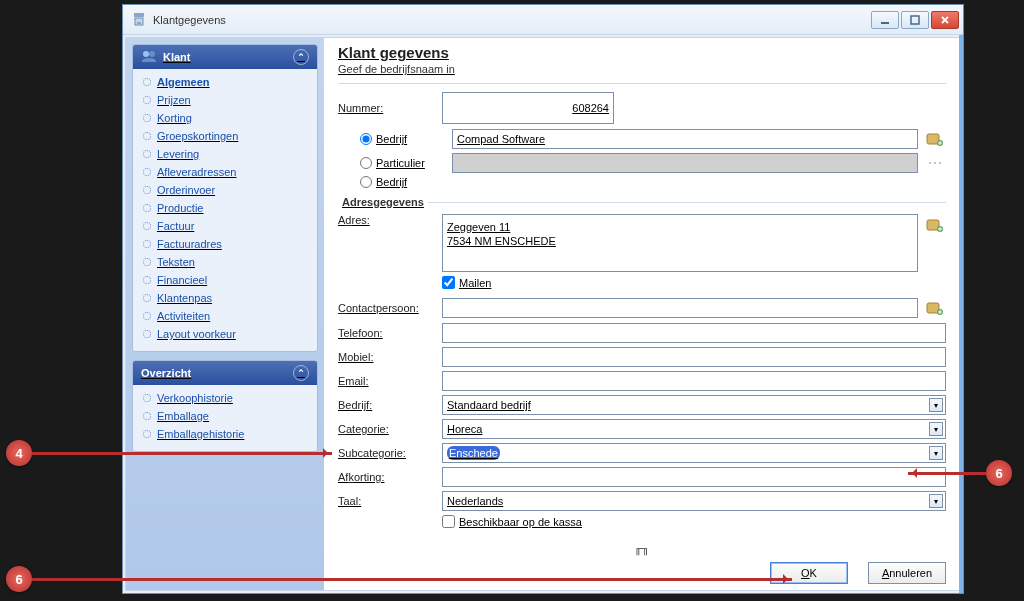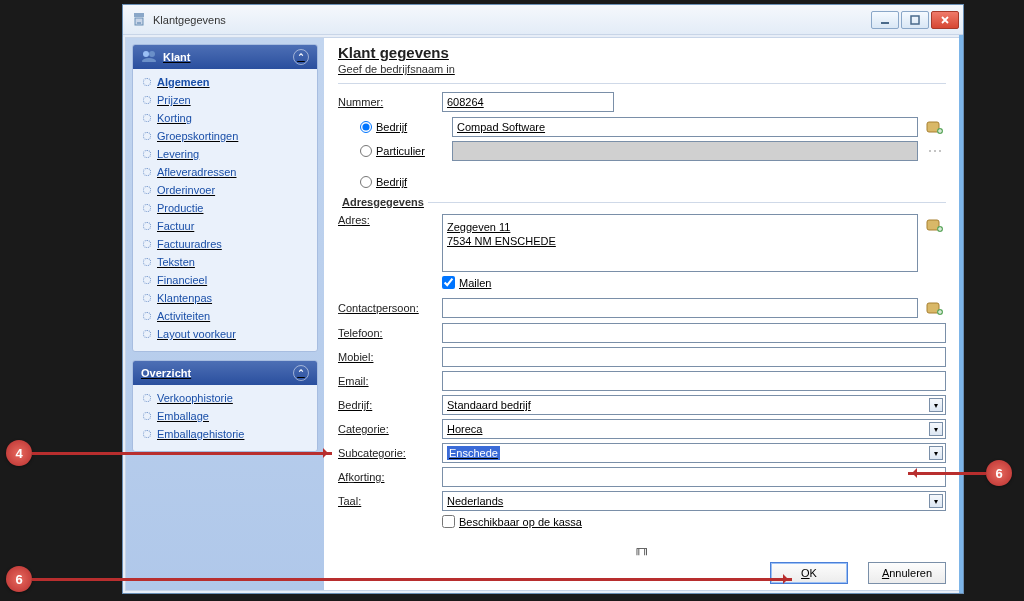--- a/index.html
+++ b/index.html
@@ -22,30 +22,30 @@
 .navitem { display: flex; align-items: center; gap: 6px; color: #1a4fa8; padding: 3px 2px; cursor: pointer; }
 .navitem .bullet { width: 8px; height: 8px; border: 1px dotted #6a8fc8; border-radius: 50%; }
 .navitem.active { font-weight: bold; }
 .main { flex: 1; padding: 6px 14px 8px 14px; overflow: auto; position: relative; }
 .page-title { font-size: 15px; font-weight: bold; color: #222; margin-bottom: 2px; }
 .page-subtitle { font-size: 11px; color: #333; margin-bottom: 8px; }
 .hr { height: 1px; background: #cfd9e8; margin: 4px 0 8px 0; }
 .form-row { display: flex; align-items: center; margin-bottom: 4px; }
 .form-row .lbl { width: 104px; color: #222; }
 .form-row .lbl u { text-decoration: underline; }
-.num-input { width: 172px; height: 20px; border: 1px solid #7a8fa8; padding: 2px 4px; }
+.num-input { width: 172px; height: 32px; border: 1px solid #7a8fa8; padding: 2px 4px; text-align: right; }
 .txt-input { flex: 1; height: 20px; border: 1px solid #7a8fa8; padding: 0 4px; background: #fff; }
 .txt-input.ro { background: #d0d0d0; }
 .txt-area { flex: 1; height: 58px; border: 1px solid #7a8fa8; padding: 6px 4px; background: #fff; line-height: 1.25; white-space: pre-line; }
 .radio { width: 12px; height: 12px; margin-right: 4px; }
 .icon-btn { width: 22px; height: 22px; margin-left: 6px; display: flex; align-items: center; justify-content: center; cursor: pointer; }
 fieldset.section { border: 1px solid #cfd9e8; border-right: none; border-bottom: none; border-left: none; margin-top: 8px; padding-top: 6px; }
 fieldset.section legend { padding: 0 4px; font-weight: bold; color: #333; }
 .checkbox-row { display:flex; align-items:center; margin: 2px 0 2px 104px; gap:4px; }
-.select-val.hl { background: #3a6bd8; color: #fff; padding: 1px 2px; }
+.select-val.hl { background: #3a6bd8; color: #fff; padding: 1px 2px; border-radius: 6px; }
 .sel-wrap { flex:1; display:flex; }
 .sel-inner { flex:1; border:1px solid #7a8fa8; height:20px; display:flex; align-items:center; padding:0 4px; background:#fff; position:relative; }
 .sel-inner .arrow { position:absolute; right:2px; top:2px; width:14px; height:14px; border:1px solid #7a8fa8; background:linear-gradient(#f5f8fc,#dde7f3); display:flex; align-items:center; justify-content:center; font-size:8px; }
 .footer-btns { position:absolute; bottom:6px; right:14px; display:flex; gap:20px; }
 .btn { min-width: 78px; height: 22px; border: 1px solid #7a8fa8; background: linear-gradient(#fdfdfd,#ececec); display:flex; align-items:center; justify-content:center; cursor:pointer; }
 .btn.primary { border: 1px solid #4a7fd8; box-shadow: 0 0 0 1px #9bc0f5 inset; }
 .callout { position: absolute; display:flex; align-items:center; }
 .callout .circle { width: 26px; height: 26px; border-radius: 50%; background: radial-gradient(#e86a5f,#b82e2e); color:#fff; font-weight:bold; display:flex; align-items:center; justify-content:center; box-shadow: 0 1px 3px rgba(0,0,0,0.4); font-size:13px; }
 .callout .line { height:3px; background: linear-gradient(to right, #b82e2e, #b82e2e); position:relative; }
 .callout .line::after { content:''; position:absolute; right:-1px; top:-4px; border:5px solid transparent; border-left-color:#b82e2e; }
@@ -206,21 +206,21 @@
           <span style="width:76px;">Bedrijf</span>
           <input class="txt-input" value="Compad Software" style="">
           <span class="icon-btn">
               <svg width="18" height="16" viewBox="0 0 18 16">
                 <rect x="1" y="3" width="12" height="10" rx="2" fill="#d9b868" stroke="#a88030"></rect>
                 <circle cx="14" cy="12" r="3" fill="#5fa85f"></circle>
                 <path d="M14 10v4M12 12h4" stroke="#fff"></path>
               </svg>
             </span>
         </div>
-        <div class="form-row" style="margin-bottom:14px;">
+        <div class="form-row" style="margin-bottom:2px;">
           <span class="lbl" style="width:22px;"></span>
           <input type="radio" class="radio" style="">
           <span style="width:76px;">Particulier</span>
           <input class="txt-input ro" readonly="" style="">
           <span class="icon-btn">
               <svg width="16" height="12" viewBox="0 0 16 12">
                 <circle cx="3" cy="6" r="1" fill="#b0b0b0"></circle>
                 <circle cx="8" cy="6" r="1" fill="#b0b0b0"></circle>
                 <circle cx="13" cy="6" r="1" fill="#b0b0b0"></circle>
               </svg>

